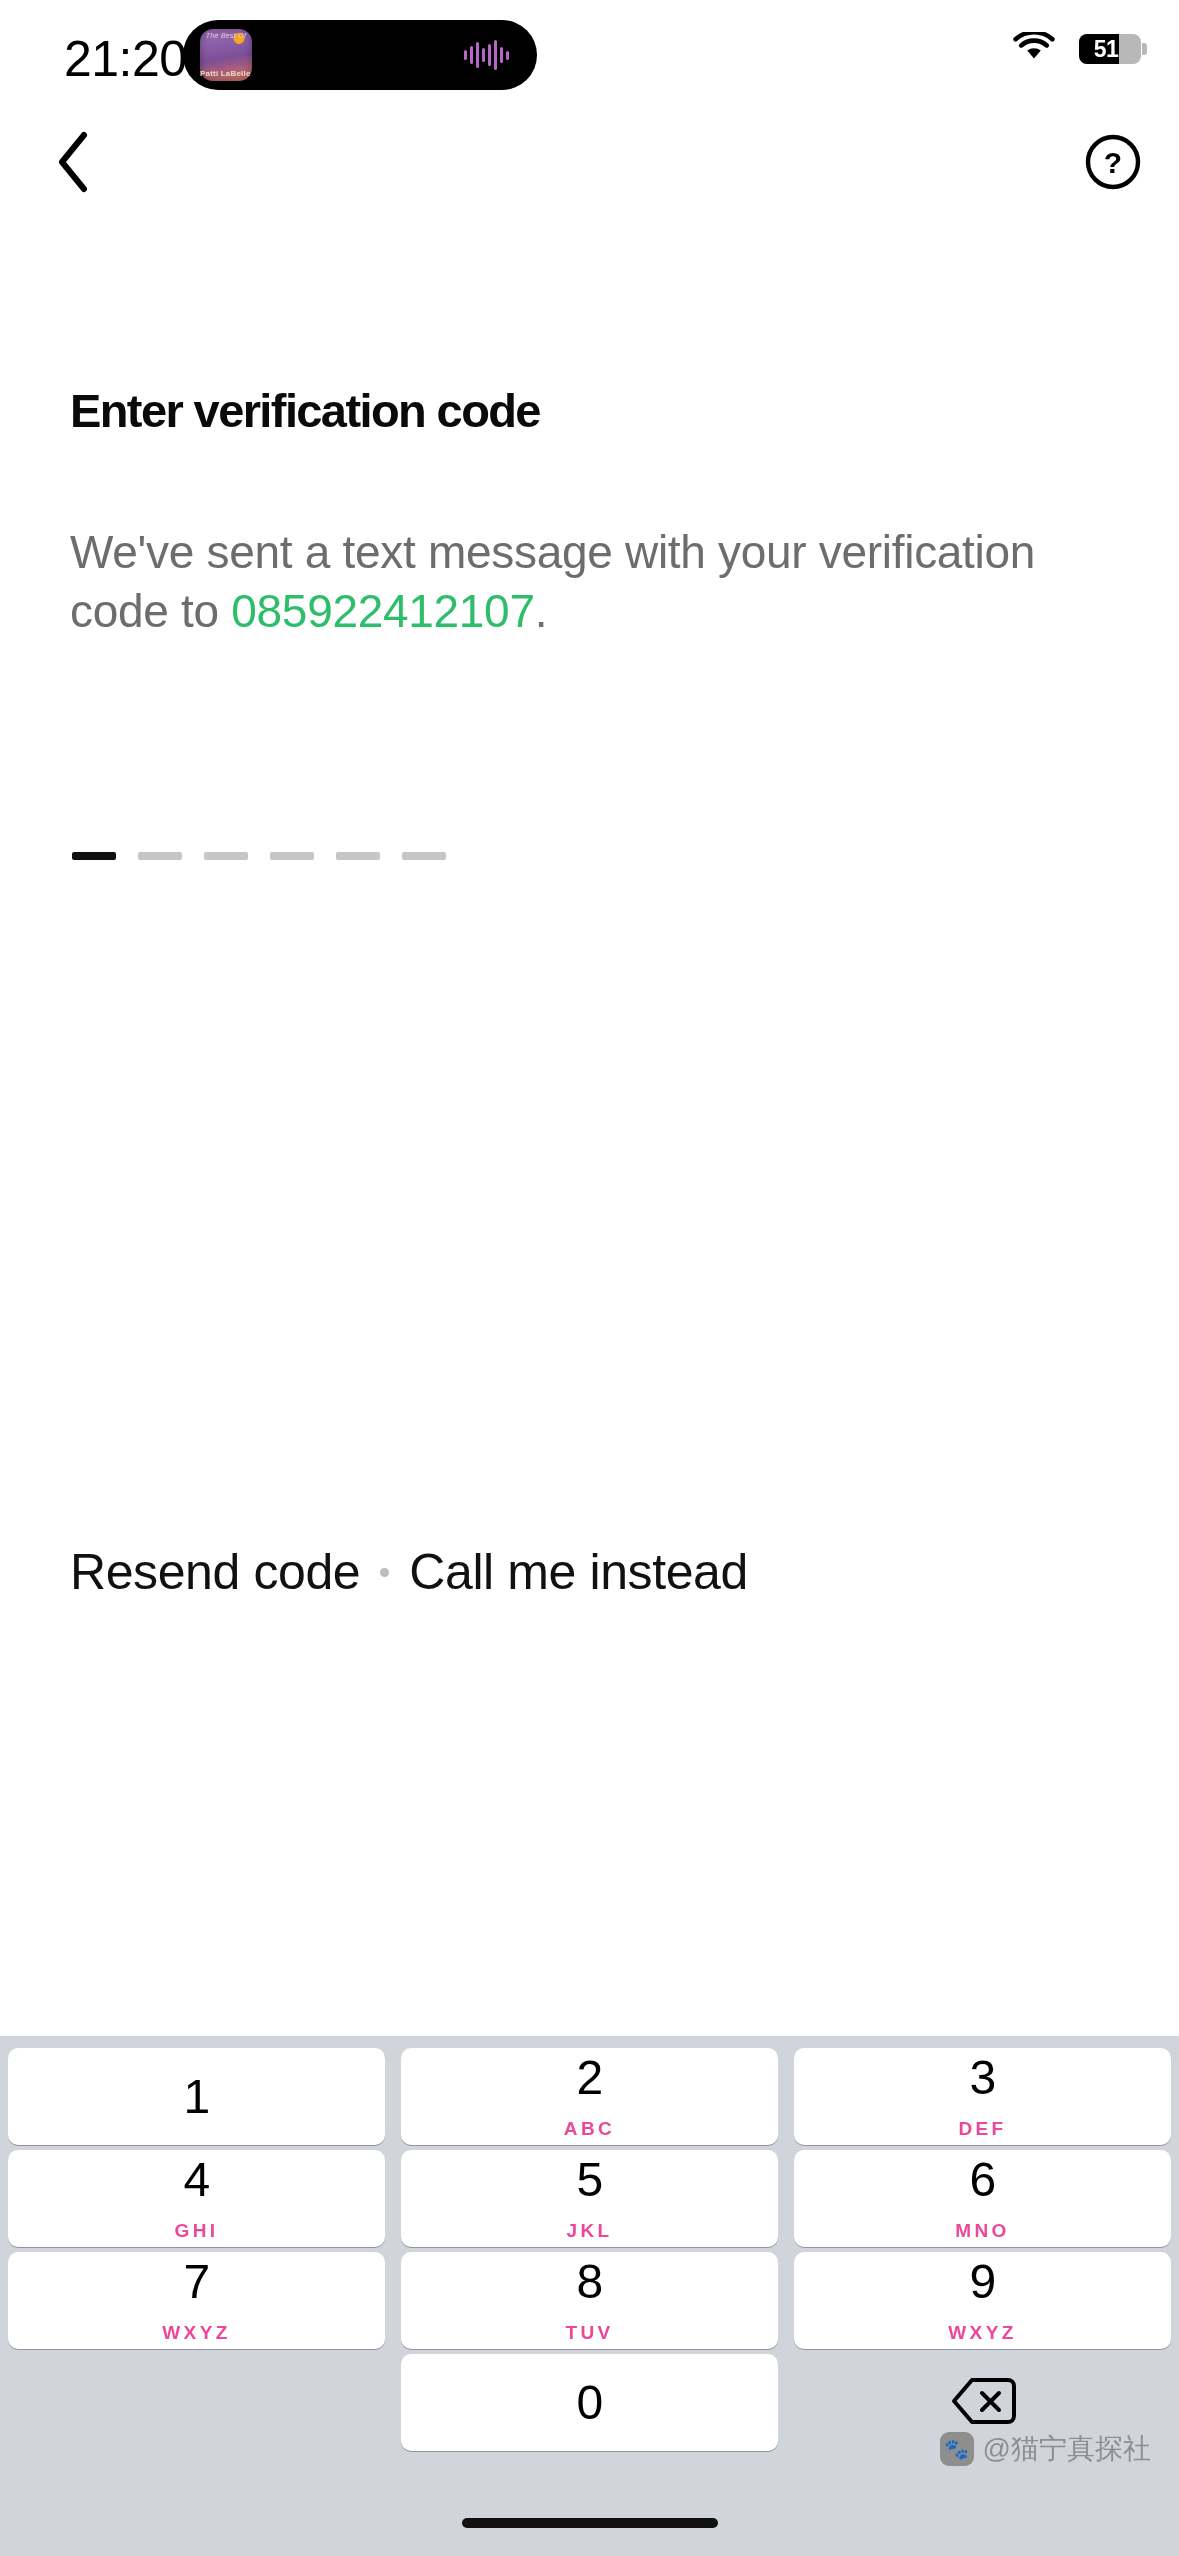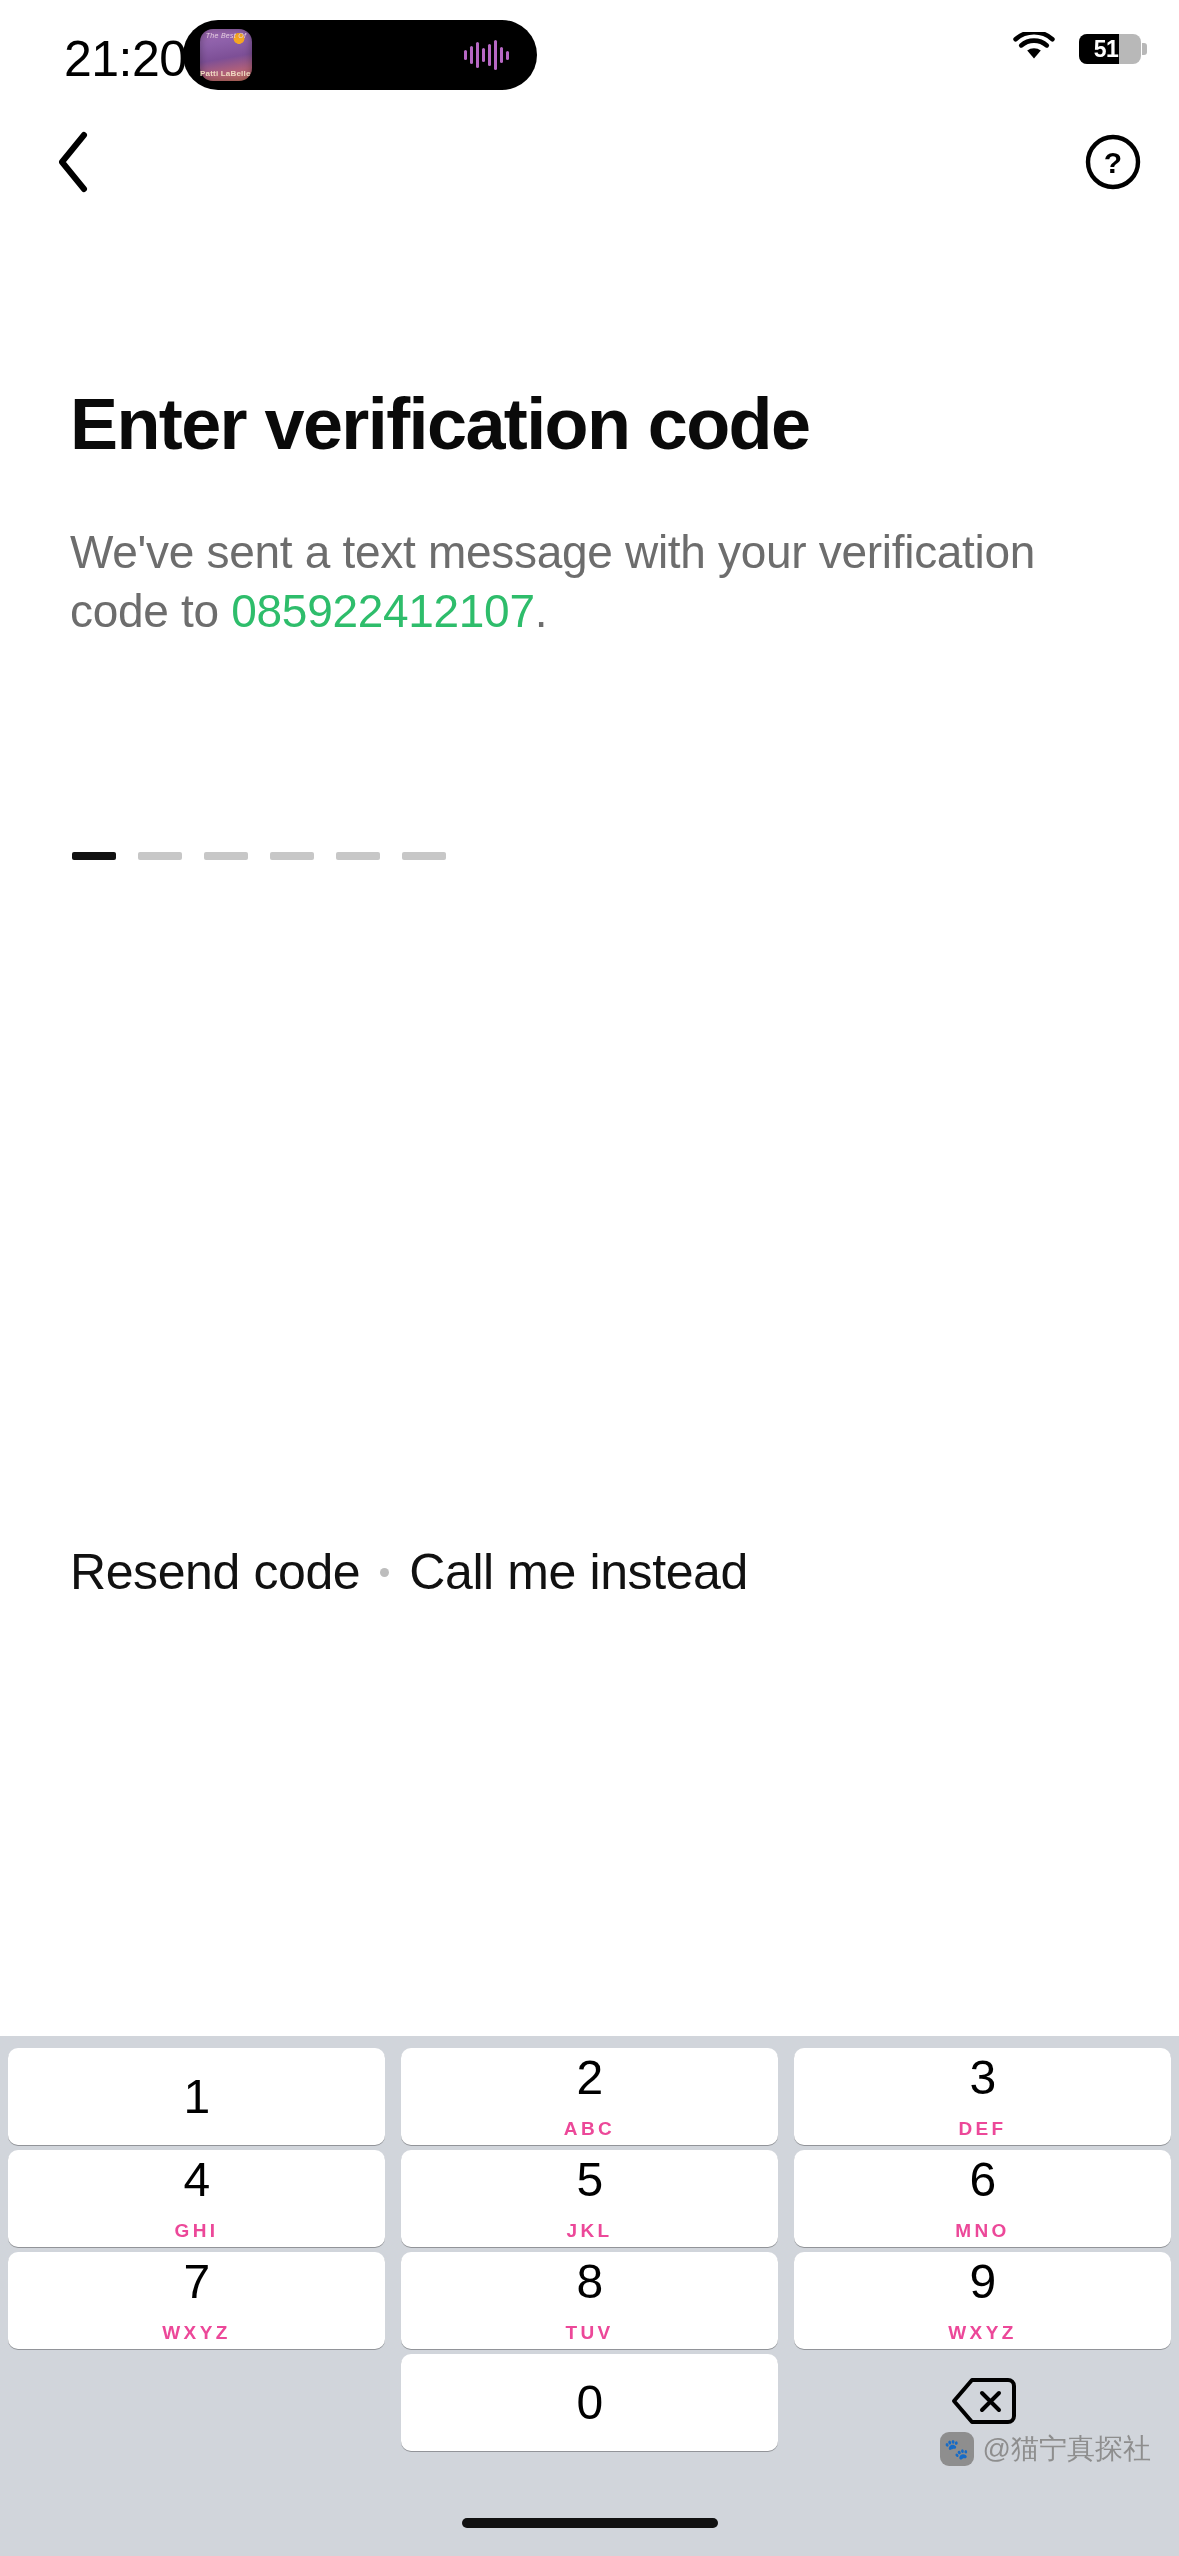--- a/index.html
+++ b/index.html
@@ -92,21 +92,21 @@
   .help-btn {
     position:absolute; right:28px; top:18px;
     width:76px; height:76px;
     display:flex; align-items:center; justify-content:center;
   }
 
   
   .content { position:absolute; top:218px; left:0; width:1179px; }
   .title {
     position:absolute; left:70px; top:167px;
-    font-size:72px; font-weight:bold; color:#0a0a0a;
+    font-size:47px; font-weight:bold; color:#0a0a0a;
     letter-spacing:-1.6px; line-height:1.1;
   }
   .subtitle {
     position:absolute; left:70px; top:305px; width:1010px;
     font-size:46px; color:#6d6d6d; line-height:1.28;
     letter-spacing:-0.3px;
   }
   .subtitle .phone-num { color:#2ebd6b; }
 
   

